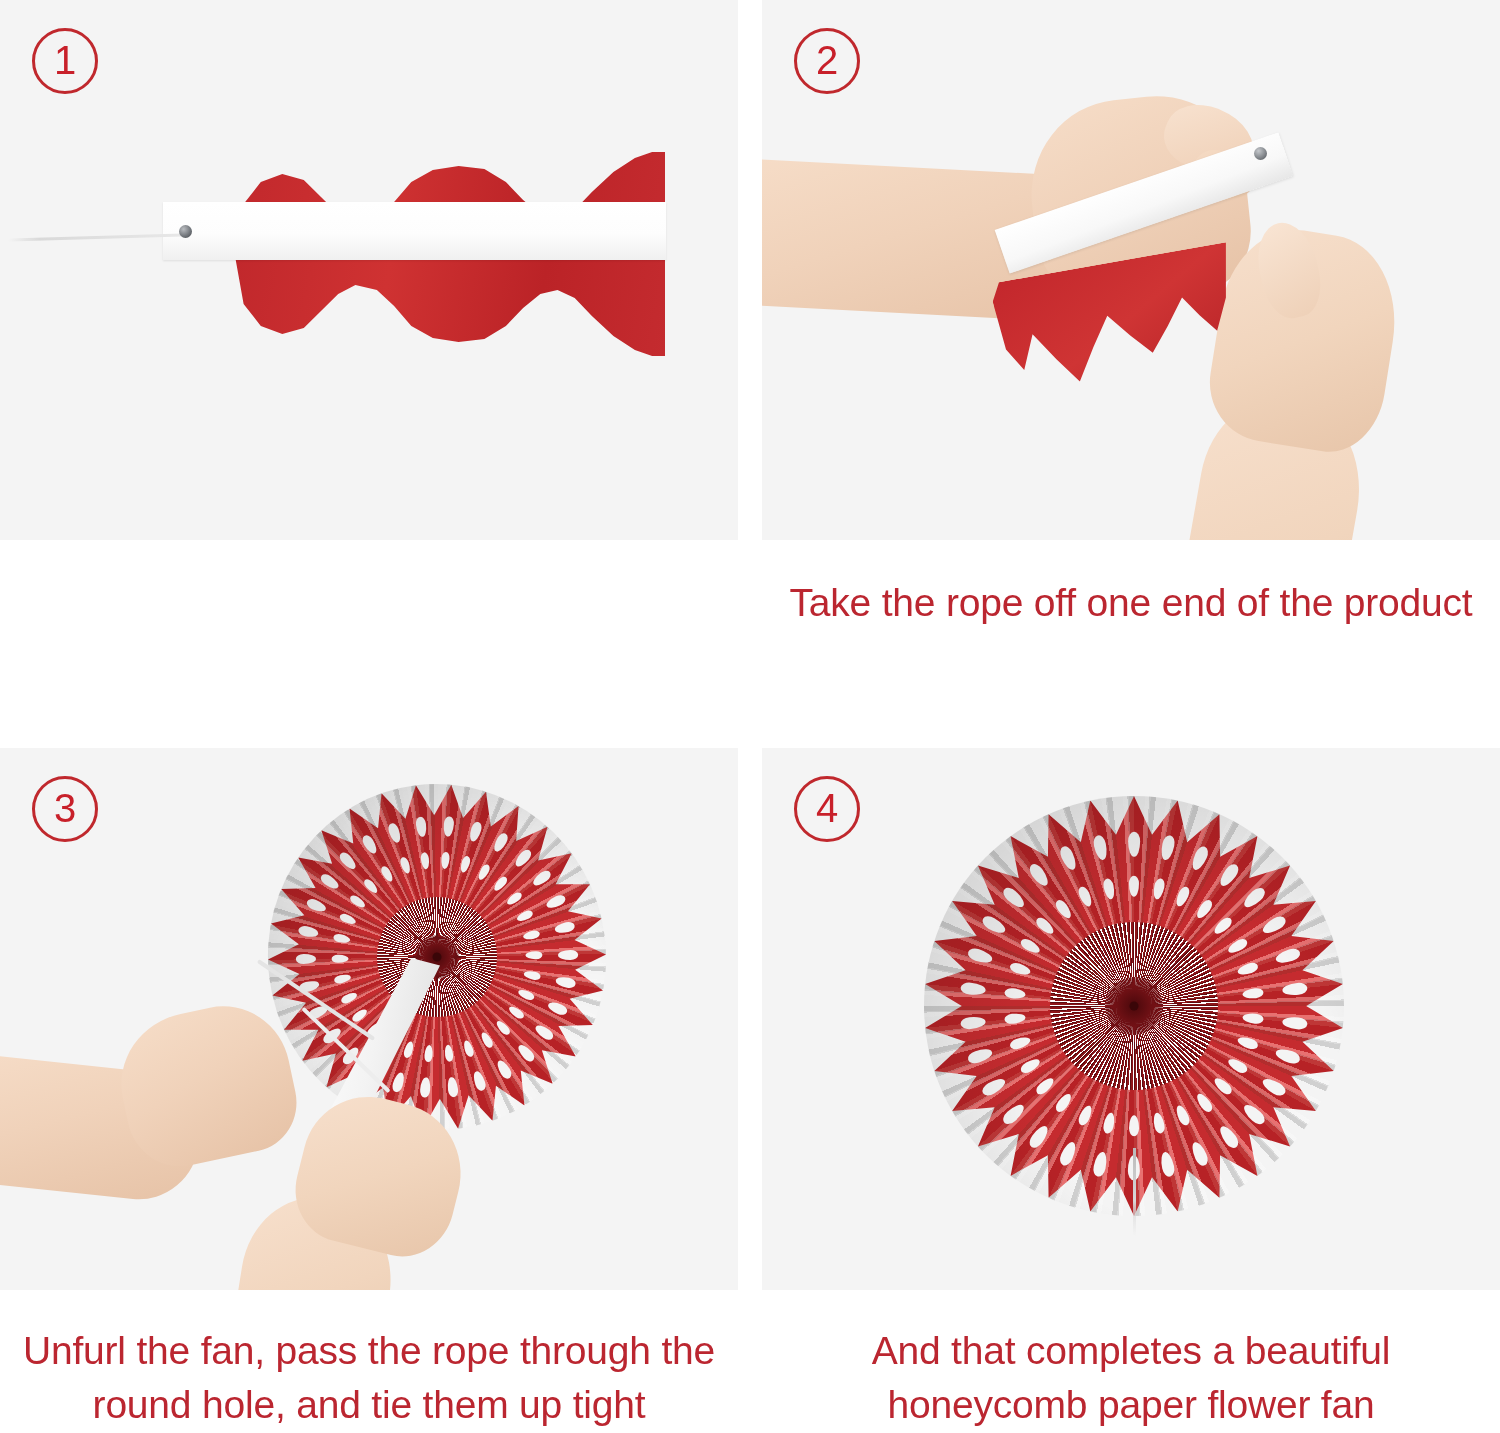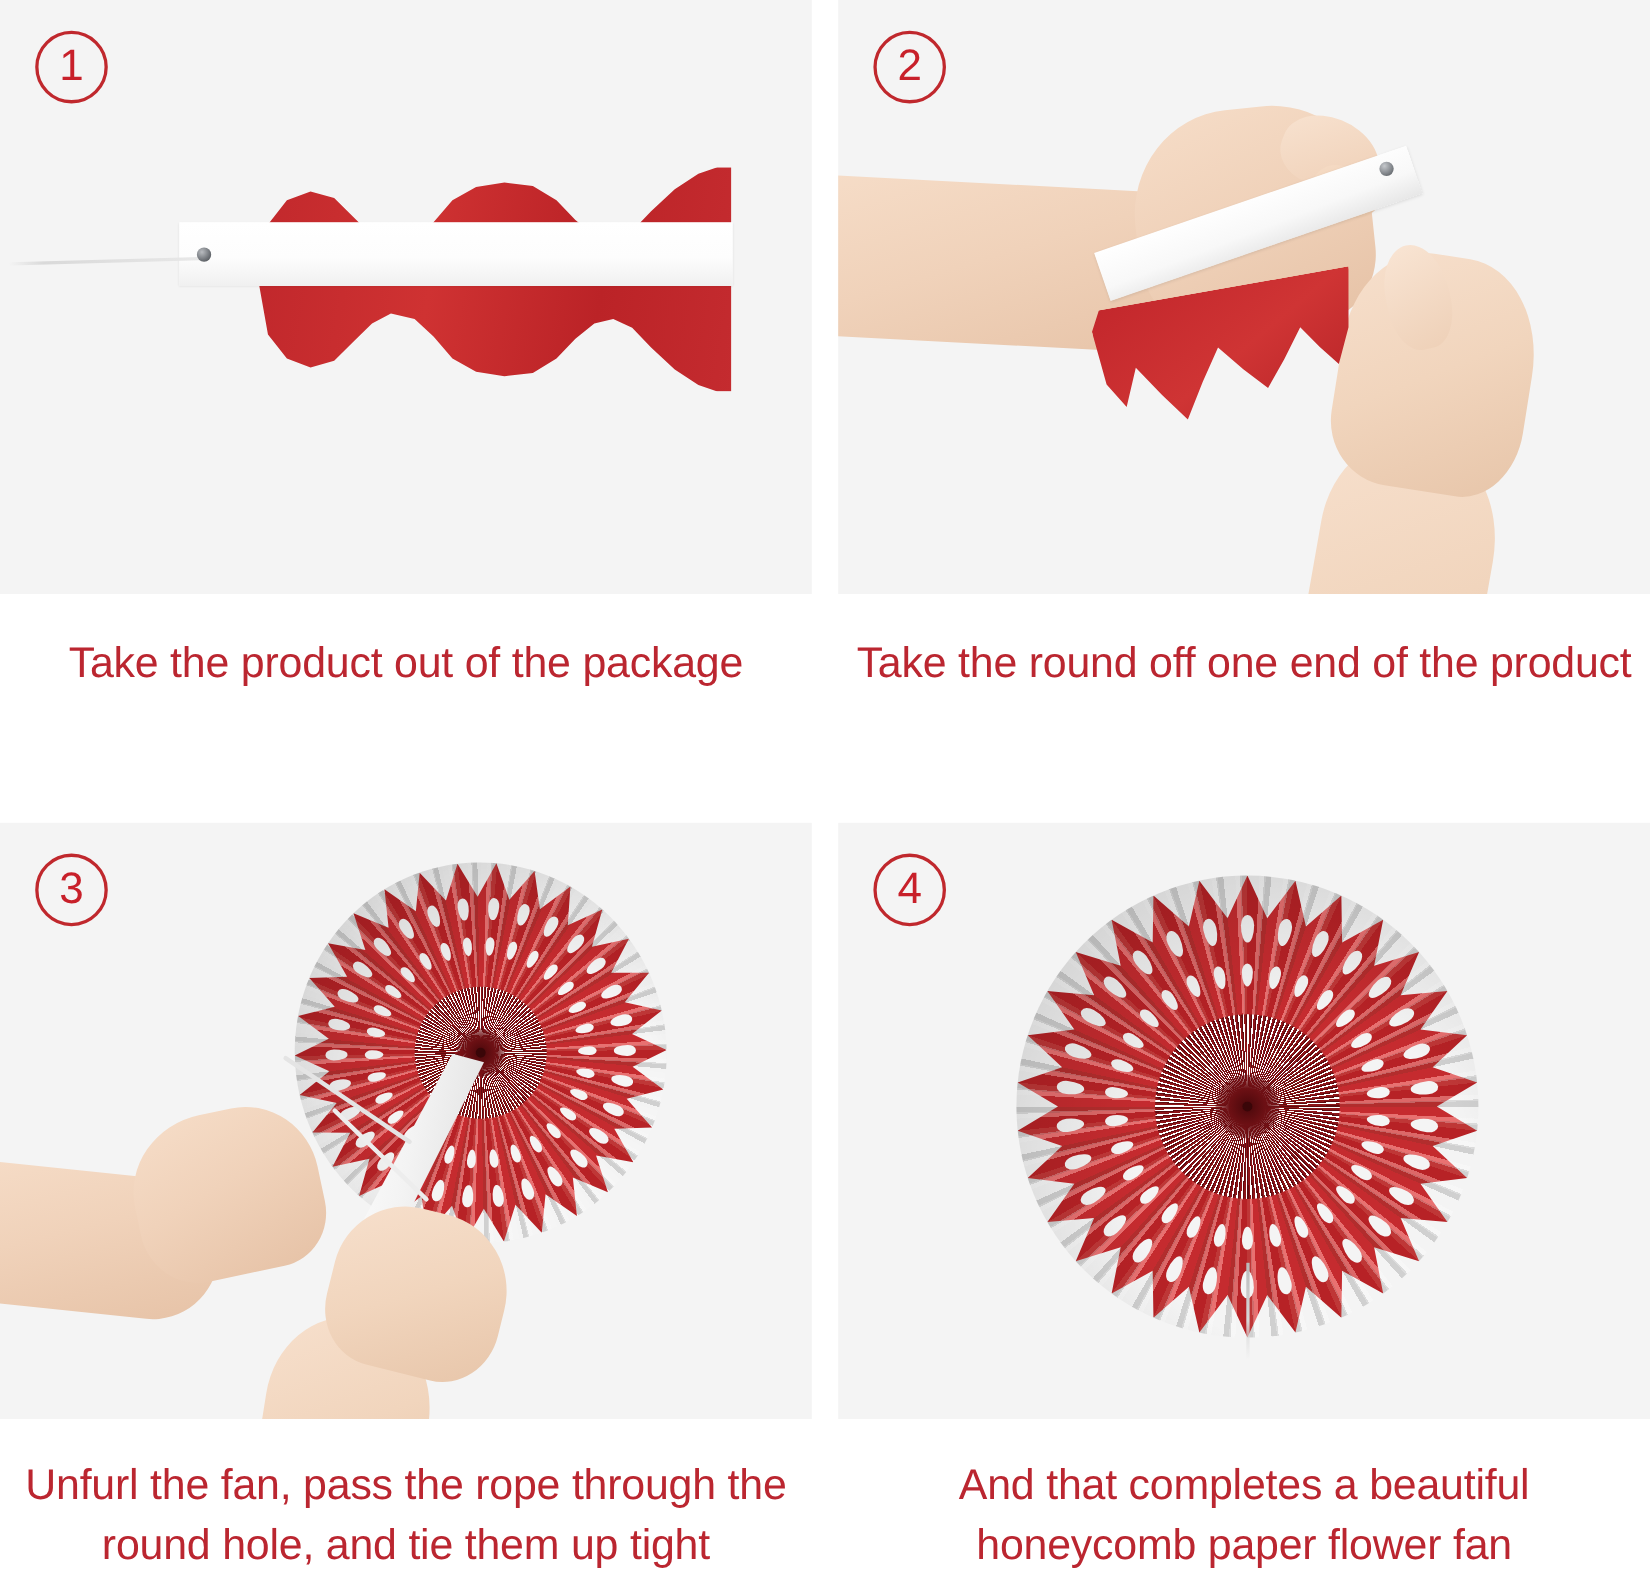--- a/index.html
+++ b/index.html
@@ -415,25 +415,20 @@
         <div class="folded-wrap">
           <div class="folded-red-top"></div>
           <div class="folded-red-bot"></div>
           <div class="folded-strip"></div>
           <div class="folded-eyelet"></div>
           <div class="folded-rope"></div>
         </div>
       </div>
     </div>
 
-    <div class="step cap-1">
-      <div class="caption">
-        <p>Take the product out of the package</p>
-      </div>
-    </div>
 
     <div class="step step-2">
       <div class="photo">
         <div class="badge">
           <span>2</span>
         </div>
         <div class="s2-forearm skin-a"></div>
         <div class="s2-red"></div>
         <div class="s2-hand-l skin-a"></div>
         <div class="s2-strip"></div>
@@ -441,21 +436,21 @@
         <div class="s2-finger-l skin-b"></div>
         <div class="s2-grommet"></div>
         <div class="s2-forearm-r skin-b"></div>
         <div class="s2-hand-r skin-b"></div>
         <div class="s2-thumb-r skin-a"></div>
       </div>
     </div>
 
     <div class="step cap-2">
       <div class="caption">
-        <p>Take the round off one end of the product</p>
+        <p>Take the rope off one end of the product</p>
       </div>
     </div>
 
     <div class="step step-3">
       <div class="photo">
         <div class="badge">
           <span>3</span>
         </div>
 
         <div class="fan fan-3">

